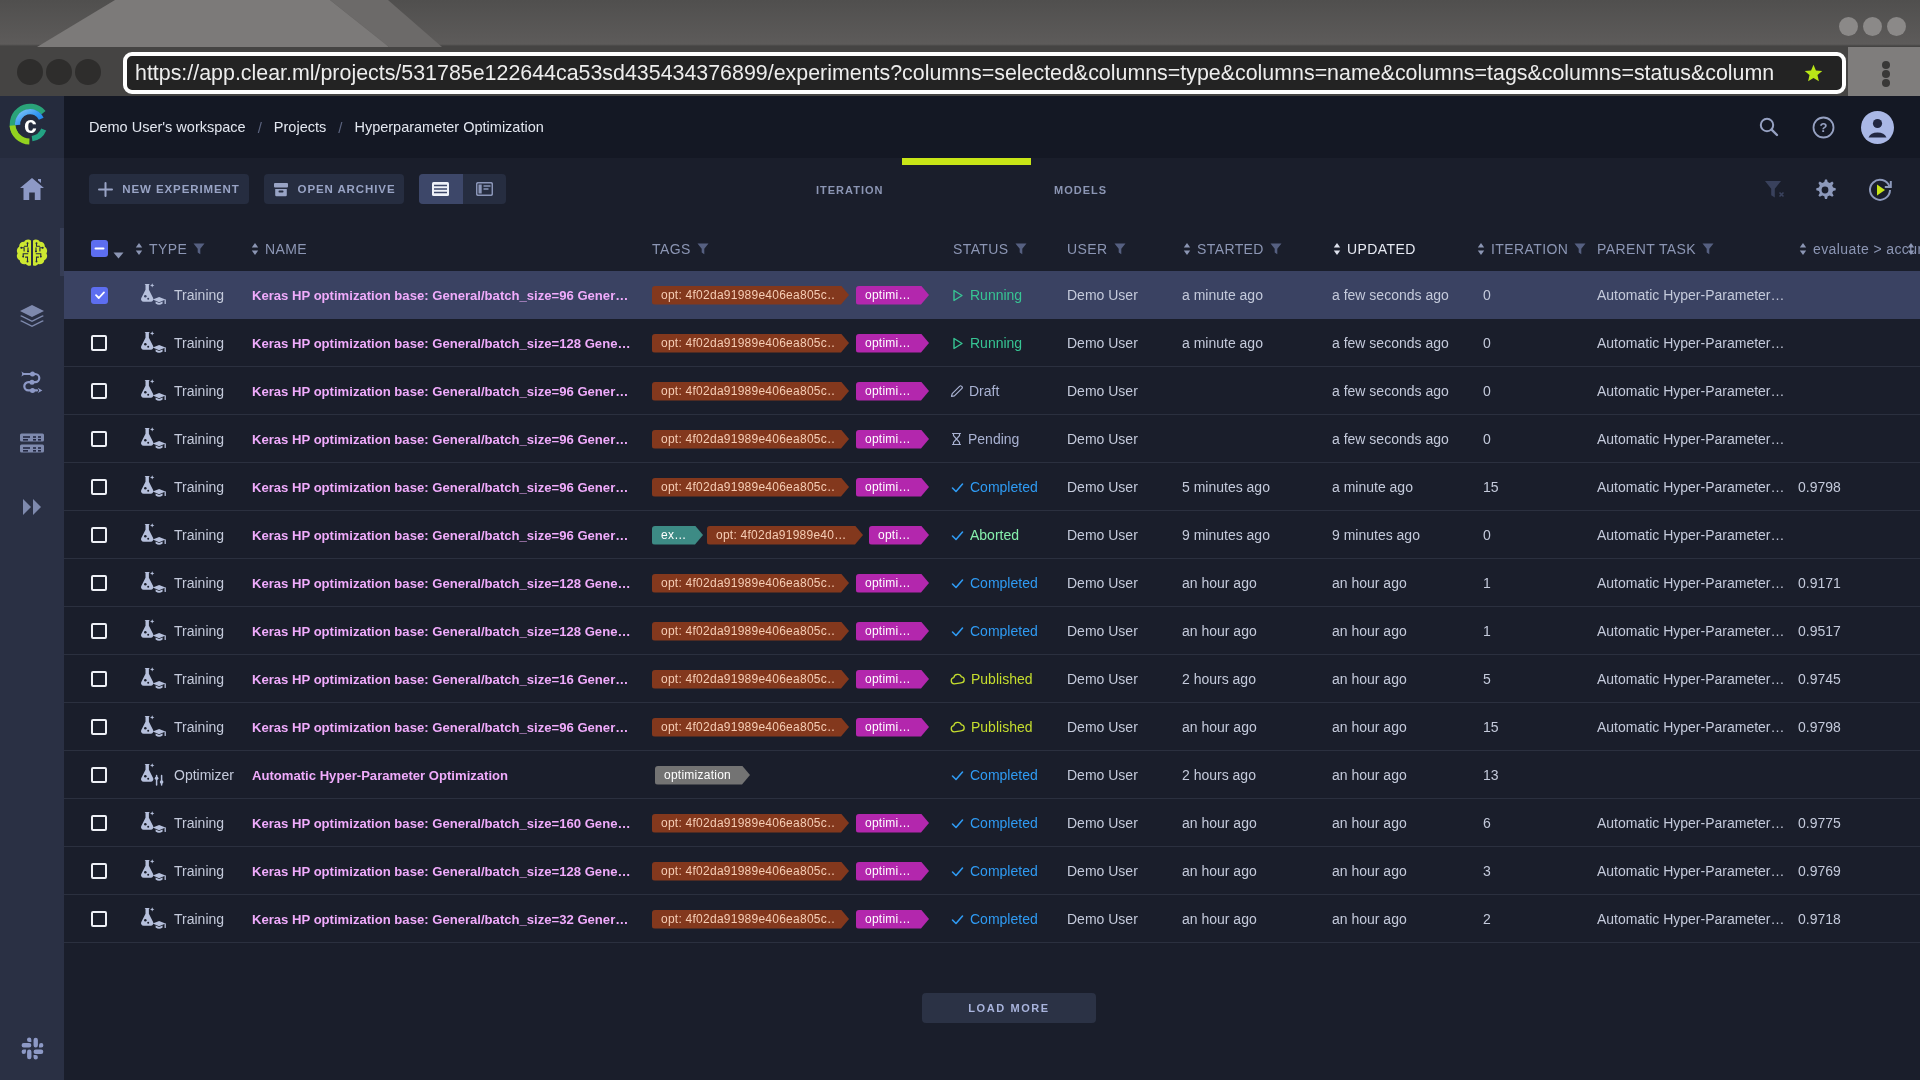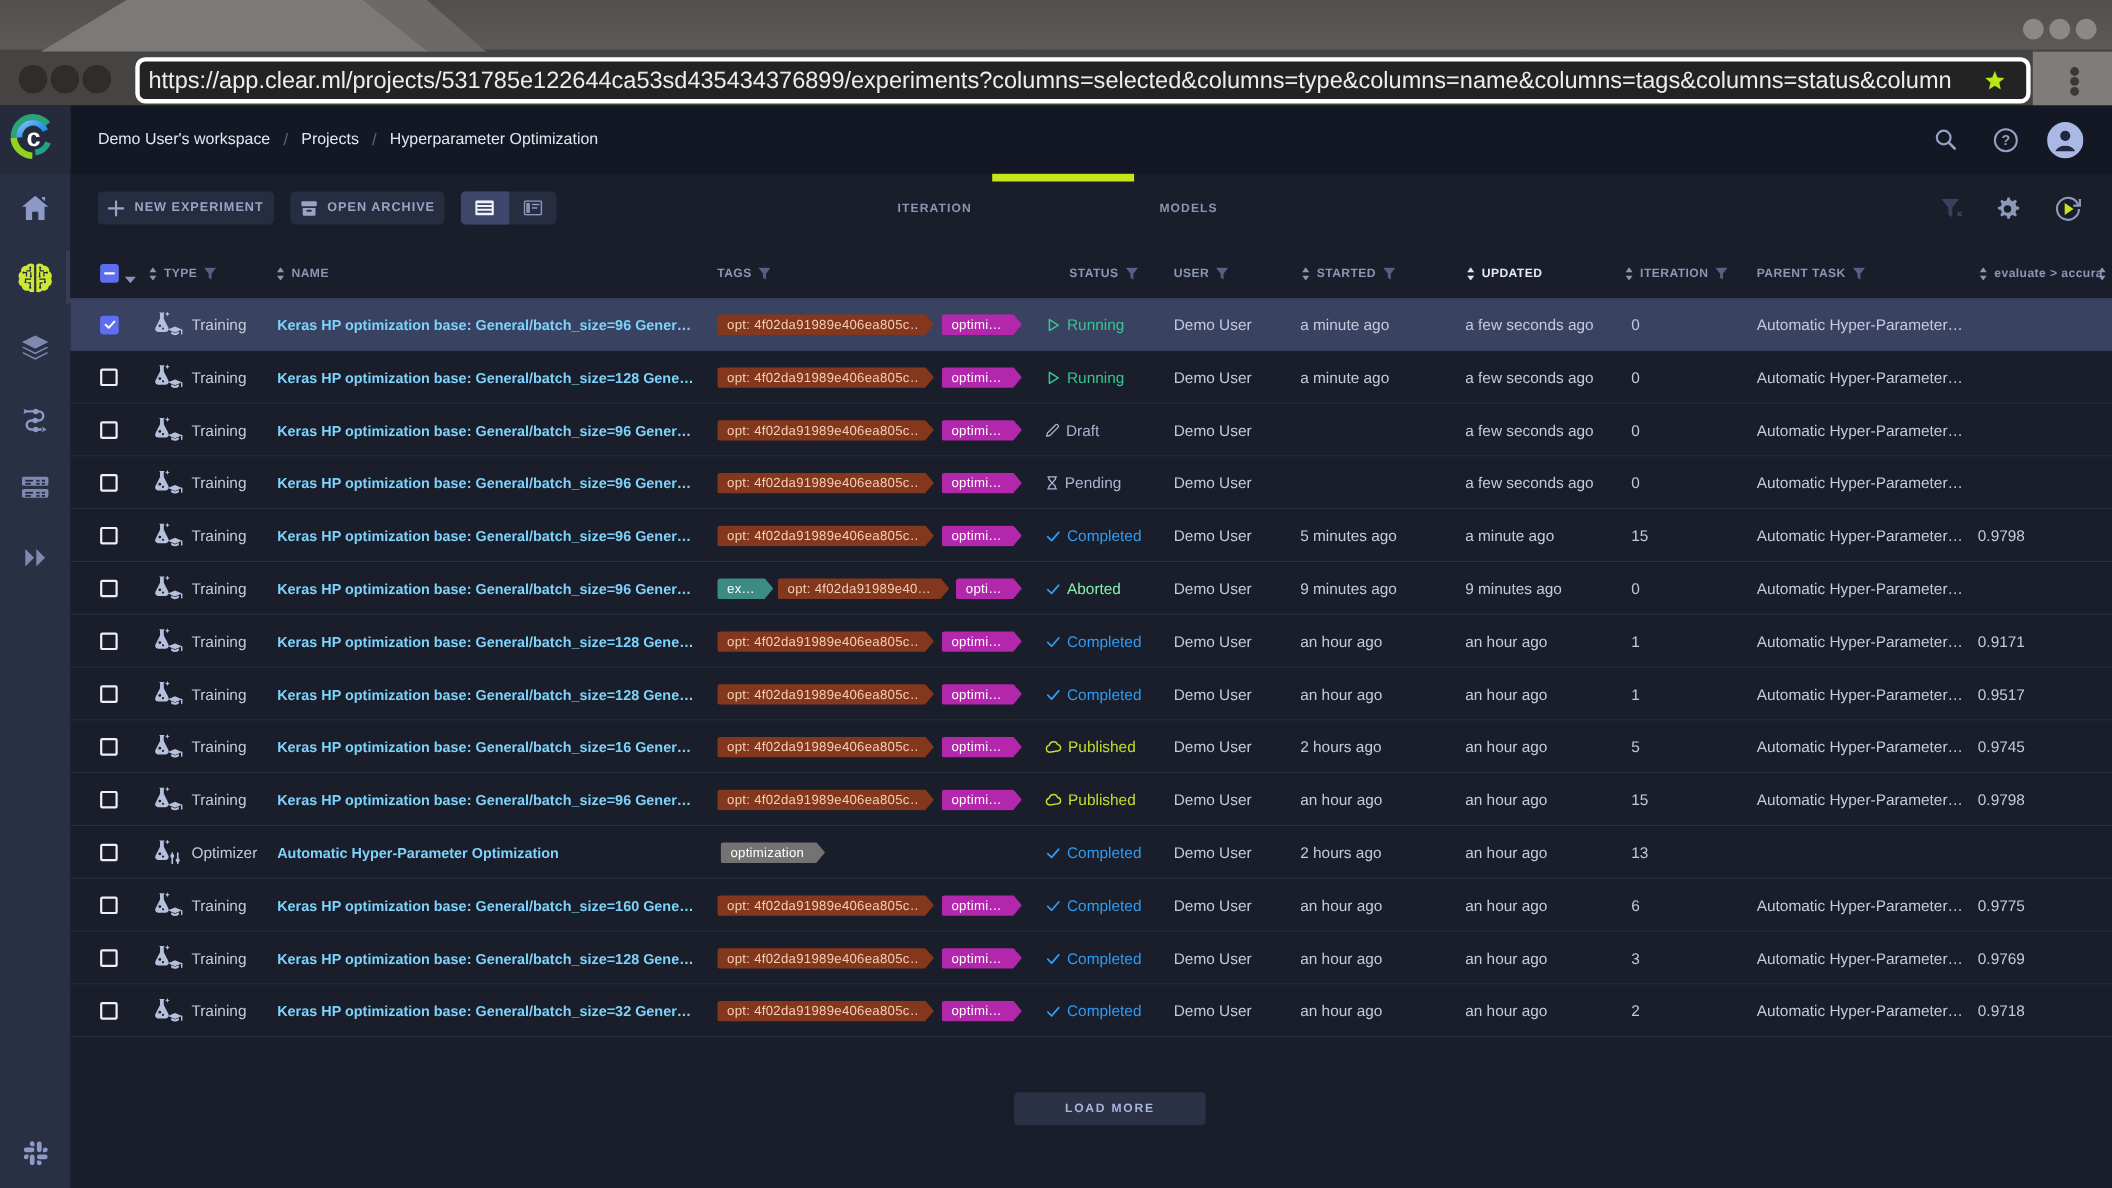--- a/index.html
+++ b/index.html
@@ -39,36 +39,36 @@
   border-radius:4px; display:flex; }
 #tgl .half { width:43.5px; height:30px; display:flex; align-items:center; justify-content:center; }
 #tgl .on { background:#3d4769; border-radius:4px 0 0 4px; }
 .tab { position:absolute; top:0; height:113px; display:flex; align-items:flex-start; padding-top:26px;
   font-size:11px; font-weight:bold; letter-spacing:1px; color:#8c96b4; }
 #limebar { position:absolute; left:838px; top:0; width:129px; height:7px; background:#c8e617; }
 
 
 #thead { position:absolute; left:64px; top:130px; width:1856px; height:45px; background:#1a1e2b; }
 .th { position:absolute; top:0; height:45px; display:flex; align-items:center; gap:6px; }
-.thl { font-size:11px; font-weight:bold; letter-spacing:0.4px; white-space:nowrap;text-align:right; }
+.thl { font-size:14px; font-weight:normal; letter-spacing:0.4px; white-space:nowrap;text-align:right; }
 #hcb { position:absolute; left:27px; top:14px; width:17px; height:17px; border-radius:3px;
   background:#5d6ef0; display:flex; align-items:center; justify-content:center; }
 #hcaret { position:absolute; left:49px; top:19px; }
 
 .row { position:absolute; left:64px; width:1856px; height:48px; background:#1a1e2b;
   border-bottom:1px solid #2b303f; font-size:14px; color:#c4cadb; }
 .row.sel { background:#3a4262; border-bottom:1px solid #3a4262; }
 .cbwrap { position:absolute; left:27px; top:0; width:18px; height:48px; display:flex; align-items:center; }
 .cb { width:16px; height:16px; border:2px solid #eef0f6; border-radius:2px; }
 .cb.on { width:17px; height:17px; border:none; border-radius:3px; background:#5d6ef0;
   display:flex; align-items:center; justify-content:center; }
 .typecell { position:absolute; left:74px; top:0; width:100px; height:48px; display:flex;
   align-items:center; gap:6px; }
 .namecell { position:absolute; left:188px; top:0; width:400px; height:48px; display:flex;
-  align-items:center; font-weight:bold; font-size:13.1px; letter-spacing:0px; color:#7dd3fc; white-space:nowrap; }
+  align-items:center; font-weight:bold; font-size:13.1px; letter-spacing:0px; color:#f0abfc; white-space:nowrap; }
 .chip { position:absolute; top:14.5px; height:19px; border-radius:3px 0 0 3px;
   clip-path:polygon(0 0, calc(100% - 8px) 0, 100% 50%, calc(100% - 8px) 100%, 0 100%);
   font-size:12px; letter-spacing:0.25px; display:flex; align-items:center; padding:0 14px 0 9px; }
 .chip span { white-space:nowrap; overflow:hidden; }
 .statuscell { position:absolute; left:886px; top:0; width:115px; height:48px; display:flex;
   align-items:center; gap:5px; font-size:14px; }
 .cell { position:absolute; top:0; height:48px; display:flex; align-items:center; white-space:nowrap; }
 
 #loadmore { position:absolute; left:922px; top:897px; width:174px; height:30px; background:#2b3245;
   border-radius:4px; color:#a9b4dd; font-size:11px; font-weight:bold; letter-spacing:1.6px;
@@ -310,21 +310,21 @@
             <path d="M4 12 L7.2 7.6 H0.8 Z" fill="#8c96b4"></path>
           </svg>
           <span class="thl" style="color:#8c96b4">NAME</span>
         </div>
     <div class="th" style="left:588px;width:70px">
           <span class="thl" style="color:#8c96b4">TAGS</span>
           <svg width="12" height="12" viewBox="0 0 12 12" style="flex:none">
             <path d="M0.5 0.5 H11.5 L7.3 5.8 V11.2 L4.7 9.6 V5.8 Z" fill="#566081"></path>
           </svg>
         </div>
-    <div class="th" style="left:908px;width:80px">
+    <div class="th" style="left:889px;width:80px">
           <span class="thl" style="color:#8c96b4">STATUS</span>
           <svg width="12" height="12" viewBox="0 0 12 12" style="flex:none">
             <path d="M0.5 0.5 H11.5 L7.3 5.8 V11.2 L4.7 9.6 V5.8 Z" fill="#566081"></path>
           </svg>
         </div>
     <div class="th" style="left:1003px;width:70px">
           <span class="thl" style="color:#8c96b4">USER</span>
           <svg width="12" height="12" viewBox="0 0 12 12" style="flex:none">
             <path d="M0.5 0.5 H11.5 L7.3 5.8 V11.2 L4.7 9.6 V5.8 Z" fill="#566081"></path>
           </svg>

